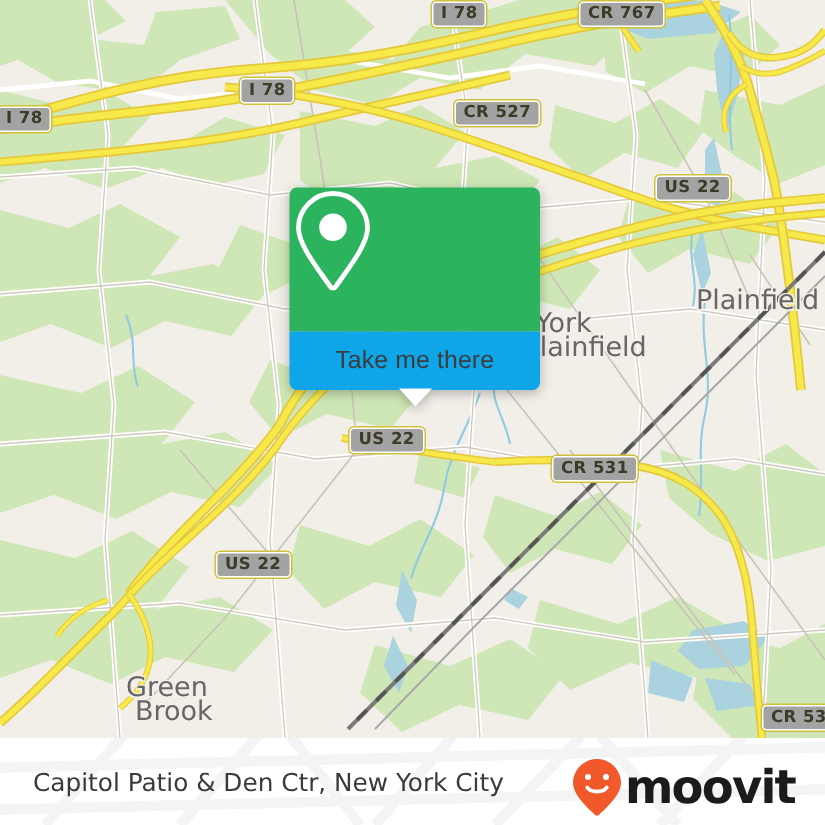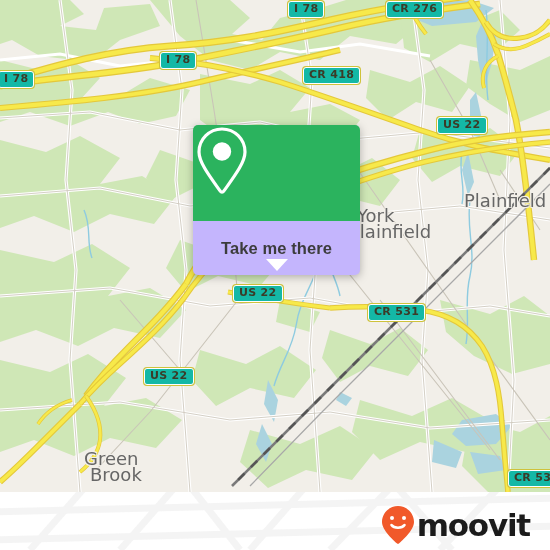--- a/index.html
+++ b/index.html
@@ -10,41 +10,41 @@
   
   #map{position:absolute;left:0;top:0;width:550px;height:492px;overflow:hidden;
        background:#f2efe9;}
   #map svg{position:absolute;left:0;top:0;}
 
   .maplabel{position:absolute;font-family:"DejaVu Sans","Liberation Sans",sans-serif;
             color:#5a5a5a;white-space:nowrap;pointer-events:none;}
   .placelabel{font-size:18px;color:#666;text-shadow:1px 1px 0 #f2efe9,-1px 1px 0 #f2efe9,1px -1px 0 #f2efe9,-1px -1px 0 #f2efe9;}
 
   
-  .shield{position:absolute;background:#14b8a6;border:1.6px solid #fff;
+  .shield{position:absolute;background:#a3a3a3;border:1.6px solid #fff;
           border-radius:3px;padding:1px 5px 2px 5px;font-size:11px;font-weight:bold;
           color:#3b3b28;line-height:12px;letter-spacing:.3px;
           font-family:"DejaVu Sans","Liberation Sans",sans-serif;
           box-shadow:0 0 0 1px #cfc23b;white-space:nowrap;}
 
   
   #attrib{position:absolute;left:6px;bottom:6px;font-size:12.5px;color:#3a3a3a;
           font-family:"DejaVu Sans","Liberation Sans",sans-serif;
           text-shadow:1px 1px 0 rgba(255,255,255,.95),-1px 1px 0 rgba(255,255,255,.95),
                       1px -1px 0 rgba(255,255,255,.95),-1px -1px 0 rgba(255,255,255,.95);}
 
   
   #card{position:absolute;left:193px;top:125px;width:167px;height:135px;
         border-radius:5px;overflow:visible;
         filter:drop-shadow(0 2px 4px rgba(0,0,0,.28));}
   #card-top{height:96px;border-radius:5px 5px 0 0;display:flex;
             align-items:center;justify-content:center;}
-  #card-btn{height:54px;background:#c4b5fd;border-radius:0 0 5px 5px;
+  #card-btn{height:39px;background:#0ea5e9;border-radius:0 0 5px 5px;
             display:flex;align-items:center;justify-content:center;
-            font-size:16.5px;color:#3c3c3c;letter-spacing:.1px;font-weight:bold;}
+            font-size:16.5px;color:#3c3c3c;letter-spacing:.1px;}
   #card-tail{position:absolute;left:73px;top:134px;width:0;height:0;
              border-left:11px solid transparent;border-right:11px solid transparent;
              border-top:12px solid #fff;}
 
   
   #footer{position:absolute;left:0;top:492px;width:550px;height:58px;background:#fff;
           overflow:hidden;}
   #footer-wm{position:absolute;left:0;top:0;width:550px;height:58px;opacity:.55;}
   #footer-title{position:absolute;left:22px;top:0;height:58px;display:flex;
                 align-items:center;font-size:16.5px;color:#3a3a3a;
@@ -214,22 +214,22 @@
 
     <div class="maplabel placelabel" style="left:464px;top:190px;">Plainfield</div>
     <div class="maplabel placelabel" style="left:357px;top:205px;">York</div>
     <div class="maplabel placelabel" style="left:349px;top:221px;">Plainfield</div>
     <div class="maplabel placelabel" style="left:84px;top:448px;">Green</div>
     <div class="maplabel placelabel" style="left:90px;top:464px;">Brook</div>
 
     <div class="shield" style="left:-2px;top:71px;">I 78</div>
     <div class="shield" style="left:160px;top:52px;">I 78</div>
     <div class="shield" style="left:288px;top:1px;">I 78</div>
-    <div class="shield" style="left:386px;top:1px;">CR 276</div>
-    <div class="shield" style="left:303px;top:67px;">CR 418</div>
+    <div class="shield" style="left:386px;top:1px;">CR 767</div>
+    <div class="shield" style="left:303px;top:67px;">CR 527</div>
     <div class="shield" style="left:437px;top:117px;">US 22</div>
     <div class="shield" style="left:233px;top:285px;">US 22</div>
     <div class="shield" style="left:368px;top:304px;">CR 531</div>
     <div class="shield" style="left:144px;top:368px;">US 22</div>
     <div class="shield" style="left:508px;top:470px;">CR 531</div>
 
 
     <div id="card">
       <div id="card-top" style="background:#2bb35e;">
         <svg width="58" height="72" viewBox="0 0 58 72">
@@ -249,20 +249,21 @@
         <path d="M120 58 L176 -6"></path>
         <path d="M250 58 L306 -6"></path>
         <path d="M330 58 L392 -6"></path>
         <path d="M440 58 L500 -6"></path>
         <path d="M-10 20 L560 6"></path>
         <path d="M-10 48 L560 34"></path>
         <path d="M190 -6 L240 58"></path>
         <path d="M396 -6 L452 58"></path>
       </g>
     </svg>
+    <div id="footer-title">Capitol Patio &amp; Den Ctr, New York City</div>
     <div id="brand">
       <svg width="34" height="40" viewBox="0 0 34 40">
         <path d="M17 1 C8.2 1 1 8.2 1 17 C1 25.5 12.8 35.4 15.8 38.3 C16.5 39 17.5 39 18.2 38.3 C21.2 35.4 33 25.5 33 17 C33 8.2 25.8 1 17 1 Z" fill="#f1592a"></path>
         <circle cx="11" cy="13" r="2" fill="#ffffff"></circle>
         <circle cx="23" cy="13" r="2" fill="#ffffff"></circle>
         <path d="M10.5 20 C13 23.6 21 23.6 23.5 20" stroke="#ffffff" stroke-width="2.6" fill="none" stroke-linecap="round"></path>
       </svg>
       <span id="brand-name">moovit</span>
     </div>
   </div>

